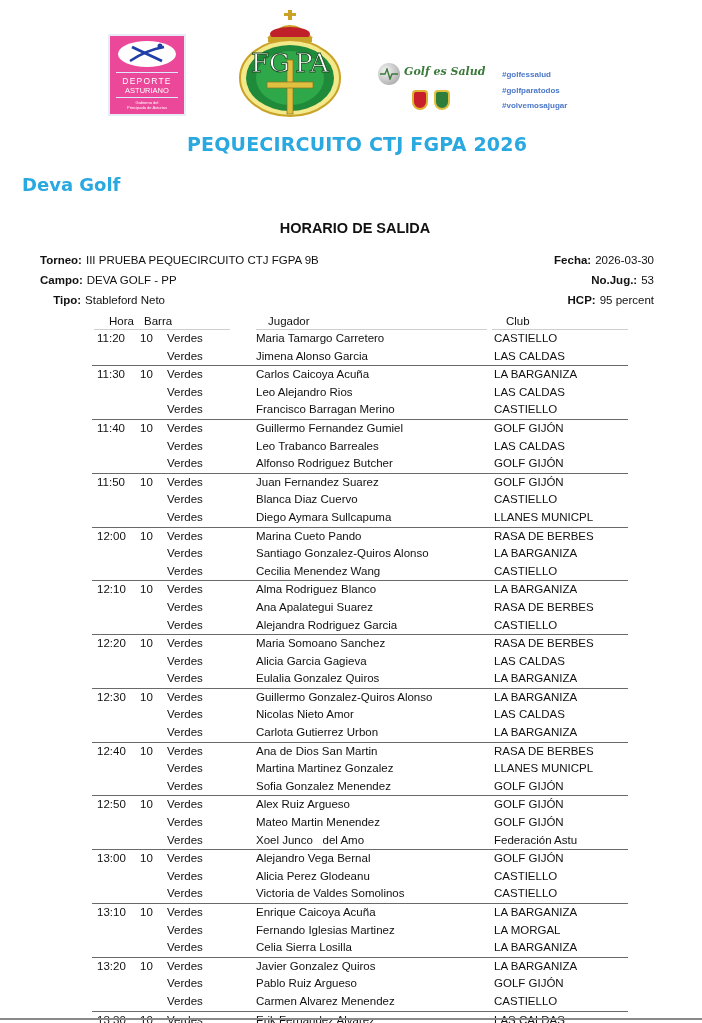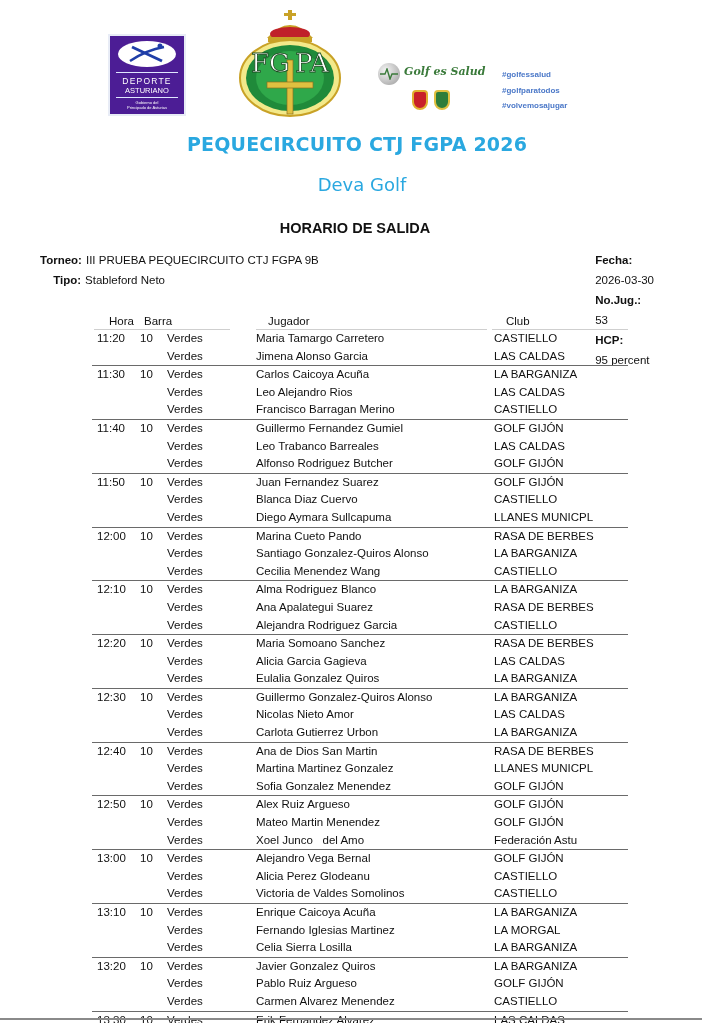--- a/index.html
+++ b/index.html
@@ -5,21 +5,21 @@
   html, body { margin: 0; padding: 0; background: #ffffff; }
   body {
     width: 702px; height: 1023px; position: relative; overflow: hidden;
     font-family: "Liberation Sans", sans-serif; color: #111;
   }
   .abs { position: absolute; }
 
   
   .logo-deporte {
     left: 108px; top: 34px; width: 78px; height: 82px;
-    background: #4c1d95; box-sizing: border-box; border: 2px solid #e8ecf6;
+    background: #ec4899; box-sizing: border-box; border: 2px solid #e8ecf6;
   }
   .logo-deporte .oval {
     position: absolute; left: 8px; top: 5px; width: 58px; height: 26px;
     background: #fff; border-radius: 50%;
   }
   .logo-deporte .oval svg { position: absolute; left: 0; top: 0; }
   .logo-deporte .rule { position:absolute; left:6px; right:6px; height:1px; background:#dfe6ff; }
   .logo-deporte .t1 { position:absolute; left:0; right:0; top:40px; text-align:center; color:#fff; font-size:8.5px; letter-spacing:1.2px; }
   .logo-deporte .t2 { position:absolute; left:0; right:0; top:50px; text-align:center; color:#fff; font-size:7.5px; }
   .logo-deporte .t3 { position:absolute; left:0; right:0; top:64px; text-align:center; color:#fff; font-size:4px; line-height:5px; }
@@ -41,37 +41,37 @@
   .crest-b { left: 58px; background: #2e7d3a; border: 2px solid #e0c040; box-sizing: border-box; }
   .hashtags { position:absolute; left: 126px; top: 7px; color: #4b78c8; font-size: 8px; font-weight: bold; line-height: 15.5px; }
 
   
   .title-main {
     left: 0; right: 0; top: 133px; text-align: center;
     color: #2aa8e0; font-family: "DejaVu Sans", sans-serif; font-weight: bold; font-size: 19px;
     letter-spacing: 0.2px; padding-left: 12px;
   }
   .title-sub {
-    left: 0; right: 0; top: 174px; text-align: center;
-    color: #2aa8e0; font-family: "DejaVu Sans", sans-serif; font-weight: normal; font-size: 18px;
+    left: 0; right: 0; top: 174px; 
+    color: #2aa8e0; font-family: "DejaVu Sans", sans-serif; font-weight: bold; font-size: 18px;
     padding-left: 22px;
   }
   .title-doc {
     left: 0; right: 10px; top: 220px; text-align: center; font-weight: bold; font-size: 14.5px;
     padding-left: 18px; color: #111;
   }
 
   
   .meta { font-size: 11.5px; line-height: 20px; }
   .meta-left { left: 0; top: 250px; width: 165px; }
   .meta-left .row { display: flex; }
   .meta-left .lbl { width: 76px; text-align: right; font-weight: bold; padding-right: 4px; padding-left: 40px; }
   .meta-left .val { white-space: nowrap; }
   .meta-right { right: 48px; top: 250px; }
-  .meta-right .row { display: flex; justify-content: flex-end; flex-direction: column; }
+  .meta-right .row { display: flex; justify-content: flex-end; }
   .meta-right .lbl { font-weight: bold; padding-right: 4px; }
 
   
   .table { left: 92px; top: 314px; width: 536px; font-size: 11.5px; }
   .thead { position: relative; height: 16px; }
   .thead span { position: absolute; top: 1px; margin-left: 12px; }
   .thead .u1 { position:absolute; left: 2px; top: 15px; width: 136px; height: 1px; background: #cfcfcf; }
   .thead .u2 { position:absolute; left: 164px; top: 15px; width: 231px; height: 1px; background: #cfcfcf; }
   .thead .u3 { position:absolute; left: 400px; top: 15px; width: 136px; height: 1px; background: #cfcfcf; }
   .group { border-bottom: 1.5px solid #6a6a6a; }
@@ -146,20 +146,24 @@
 <div class="abs title-main">PEQUECIRCUITO CTJ FGPA 2026</div>
 <div class="abs title-sub">Deva Golf</div>
 <div class="abs title-doc">HORARIO DE SALIDA</div>
 
 <div class="abs meta meta-left">
   <div class="row">
     <span class="lbl">Torneo:</span>
     <span class="val">III PRUEBA PEQUECIRCUITO CTJ FGPA 9B</span>
   </div>
   <div class="row">
+    <span class="lbl">Campo:</span>
+    <span class="val">DEVA GOLF - PP</span>
+  </div>
+  <div class="row">
     <span class="lbl">Tipo:</span>
     <span class="val">Stableford Neto</span>
   </div>
 </div>
 
 <div class="abs meta meta-right">
   <div class="row">
     <span class="lbl">Fecha:</span>
     <span class="val">2026-03-30</span>
   </div>

